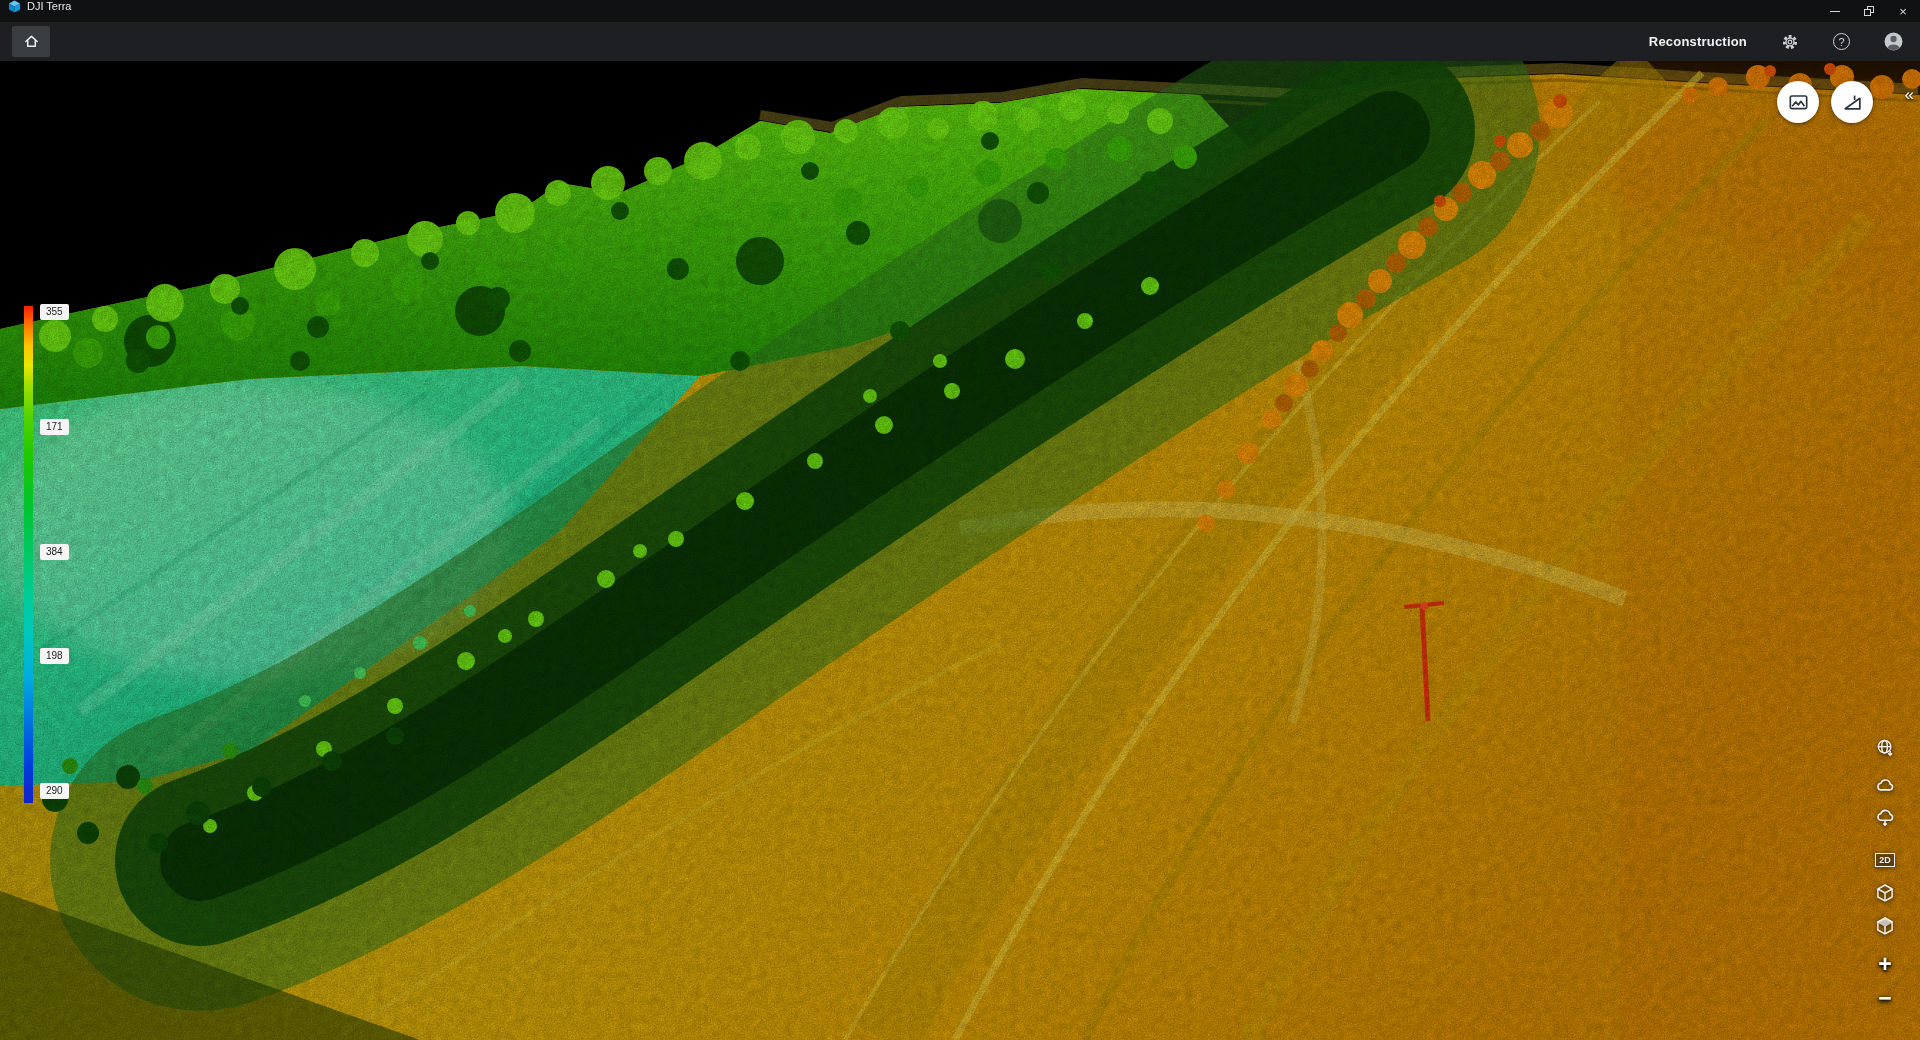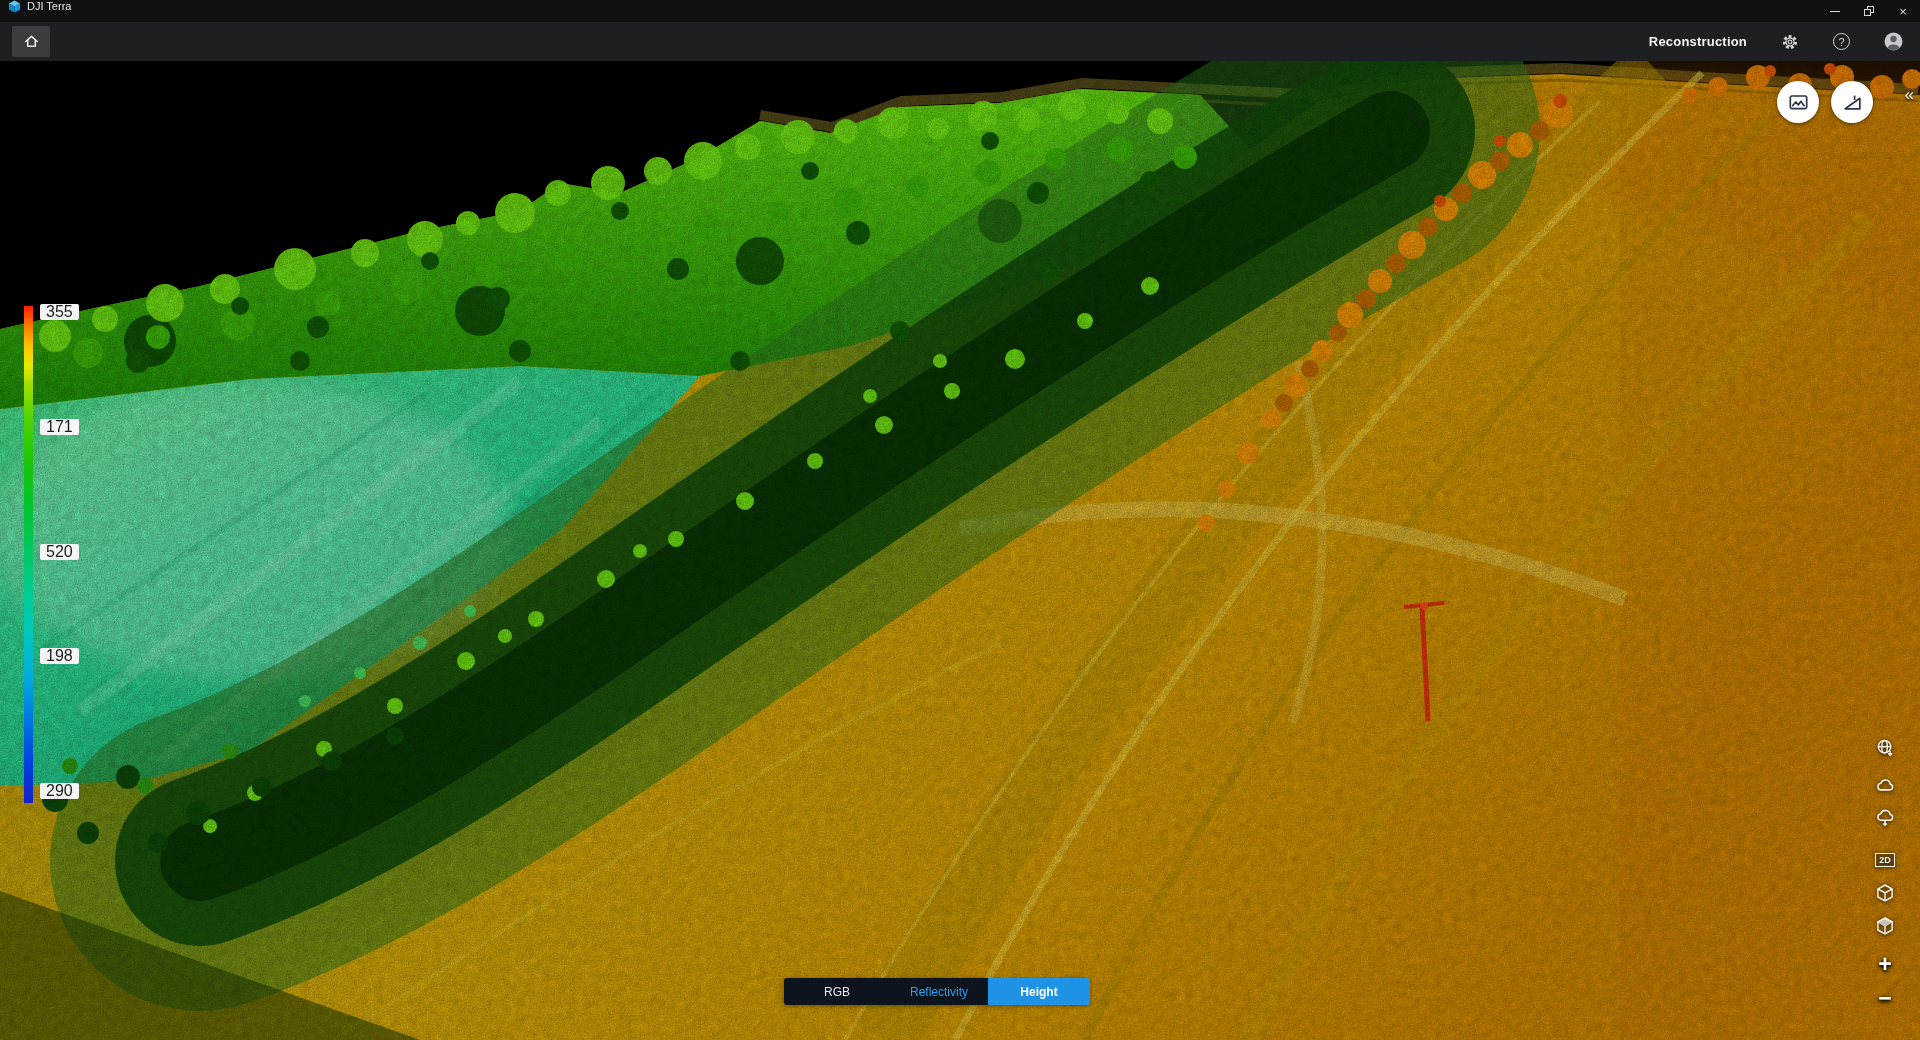--- a/index.html
+++ b/index.html
@@ -20,21 +20,21 @@
   .mode-label{color:#f2f2f2;font-size:13px;font-weight:bold;letter-spacing:.2px}
   .icon-btn{width:22px;height:22px;display:flex;align-items:center;justify-content:center}
   .help-btn{width:17px;height:17px;border:1.2px solid #cfd2d4;border-radius:50%;color:#cfd2d4;font-size:11px;display:flex;align-items:center;justify-content:center}
   
   .viewport{position:relative;width:1920px;height:979px;background:#000;overflow:hidden}
   .scene{position:absolute;inset:0;width:100%;height:100%;display:block}
   
   .legend{position:absolute;left:24px;top:245px;width:90px;height:510px;pointer-events:none}
   .legend-bar{position:absolute;left:0;top:0;width:9px;height:497px;
     background:linear-gradient(to bottom,#ff1e00 0%,#ff7800 4%,#ffc400 8%,#e8e800 12%,#9fdf00 16%,#55d400 22%,#1fc800 30%,#00c32e 40%,#00c864 50%,#00cc96 58%,#00c8bc 66%,#00aade 75%,#0072e0 84%,#0040e0 92%,#1422c8 100%)}
-  .legend-label{position:absolute;left:16px;transform:translateY(-50%);background:#f5f5f5;color:#1b1b1b;font-size:16px;line-height:12px;padding:2px 6px;border-radius:2px;white-space:nowrap}
+  .legend-label{position:absolute;left:16px;transform:translateY(-50%);background:#f5f5f5;color:#1b1b1b;font-size:10px;line-height:12px;padding:2px 6px;border-radius:2px;white-space:nowrap}
   
   .round-btn{position:absolute;width:42px;height:42px;border-radius:50%;background:#ffffff;box-shadow:0 1px 4px rgba(0,0,0,.5);display:flex;align-items:center;justify-content:center}
   .collapse-btn{position:absolute;right:8px;top:24px;color:#ffffff;font-size:17px;letter-spacing:-2px;text-shadow:0 1px 2px rgba(0,0,0,.9)}
   
   .rtool{position:absolute;left:1871px;width:28px;height:28px;display:flex;align-items:center;justify-content:center;filter:drop-shadow(0 1px 2px rgba(0,0,0,.85))}
   .badge-2d{border:1.3px solid #f0f0f0;border-radius:0;color:#f0f0f0;font-size:9px;font-weight:bold;padding:1px 3px;background:rgba(40,40,40,.25)}
   .zoom-glyph{color:#ffffff;font-size:23px;font-weight:bold;line-height:1;text-shadow:0 1px 3px rgba(0,0,0,.95)}
   
   .mode-toggle{position:absolute;left:784px;top:917px;display:flex;height:27px;border-radius:3px;overflow:hidden;box-shadow:0 1px 4px rgba(0,0,0,.4)}
   .toggle-btn{display:flex;align-items:center;justify-content:center;font-size:12px;height:27px}
@@ -325,21 +325,21 @@
     <g>
       <rect width="1920" height="979" filter="url(#speckleFine)" opacity="0.3"></rect>
       <rect width="1920" height="979" filter="url(#speckleCoarse)" opacity="0.16"></rect>
     </g>
   </svg>
 
   <div class="legend">
     <div class="legend-bar"></div>
     <div class="legend-label" style="top:6px">355</div>
     <div class="legend-label" style="top:121px">171</div>
-    <div class="legend-label" style="top:246px">520</div>
+    <div class="legend-label" style="top:246px">384</div>
     <div class="legend-label" style="top:350px">198</div>
     <div class="legend-label" style="top:485px">290</div>
   </div>
 
   <div class="round-btn" style="left:1777px;top:20px">
     <svg width="21" height="21" viewBox="0 0 20 20">
       <rect x="2.2" y="3.8" width="15.6" height="12" rx="1.5" fill="none" stroke="#2b3440" stroke-width="1.6"></rect>
       <path d="M4,13.5 l3.4,-4 2.4,2.8 2.5,-3.4 3.3,4.6" fill="none" stroke="#2b3440" stroke-width="1.6" stroke-linejoin="round"></path>
     </svg>
   </div>
@@ -386,19 +386,14 @@
       <path d="M9,9 L9,16.2"></path>
     </svg>
   </div>
   <div class="rtool" style="top:889px">
     <span class="zoom-glyph">+</span>
   </div>
   <div class="rtool" style="top:923px">
     <span class="zoom-glyph">−</span>
   </div>
 
-  <div class="mode-toggle">
-    <div class="toggle-btn rgb">RGB</div>
-    <div class="toggle-btn refl">Reflectivity</div>
-    <div class="toggle-btn height">Height</div>
-  </div>
 
 </div>
 
 </body></html>

